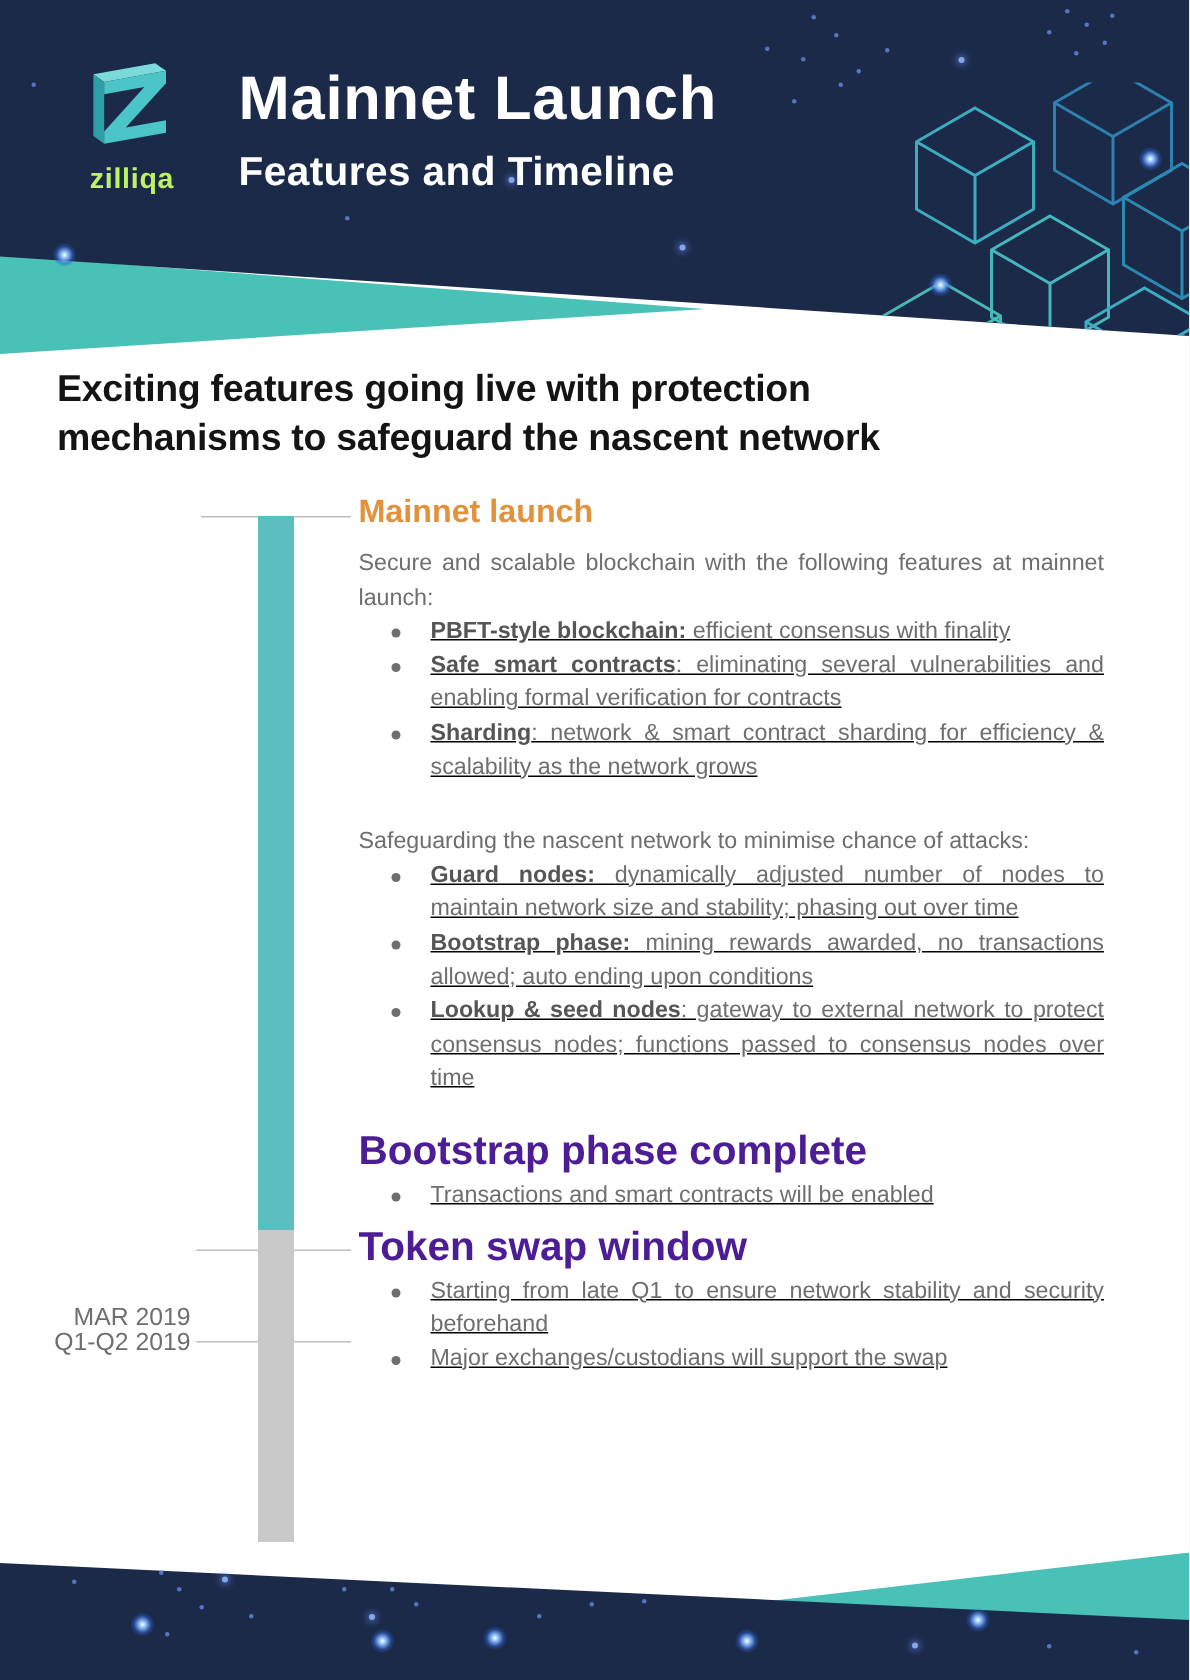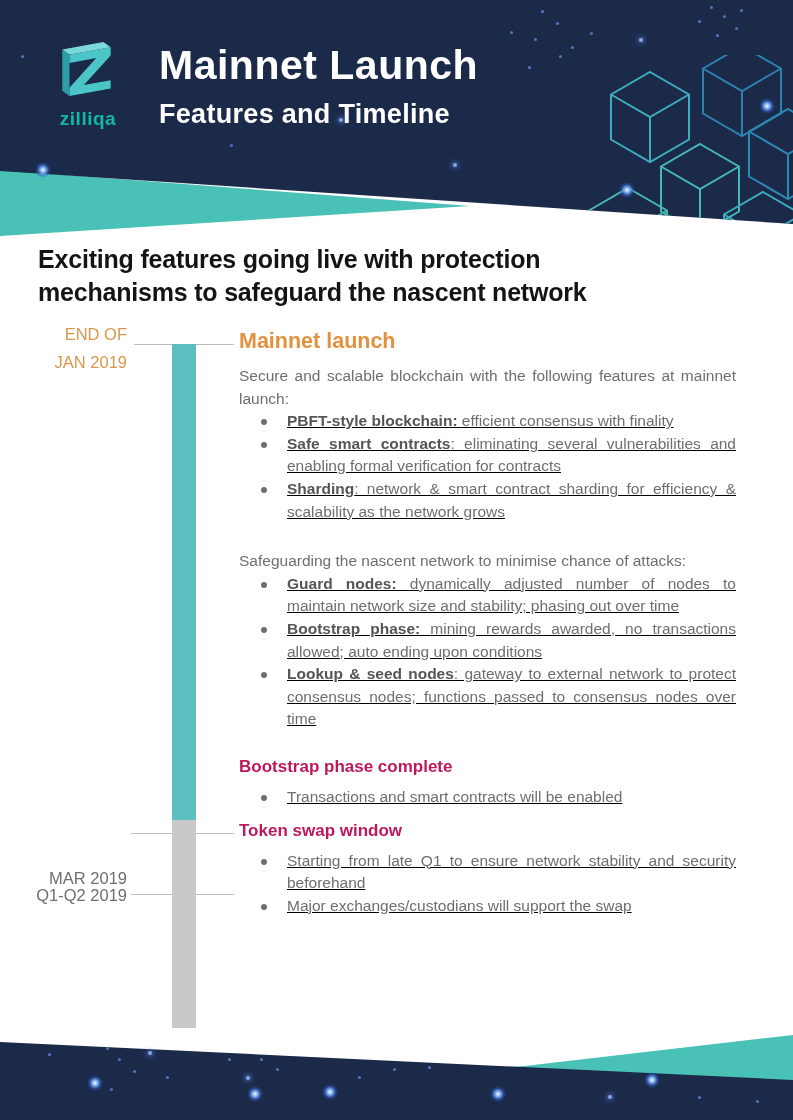--- a/index.html
+++ b/index.html
@@ -5,21 +5,21 @@
   * { margin:0; padding:0; box-sizing:border-box; }
   body { background:#e8e8e8; font-family:"Liberation Sans", sans-serif; }
   .page { position:relative; width:793px; height:1120px; background:#ffffff; overflow:hidden; margin:0 auto; }
 
   
   .hdr-teal-band { position:absolute; left:0; top:0; width:793px; height:240px;
     background:#49C1B7; clip-path:polygon(0 170px, 470px 206px, 0 236px); z-index:1; }
   .hdr { position:absolute; left:0; top:0; width:793px; height:232px; background:#1C2A4A;
     clip-path:polygon(0 0, 793px 0, 793px 224px, 0 171px); z-index:2; }
   .logo { position:absolute; left:48px; top:32px; width:80px; text-align:center; }
-  .logo-text { margin-top:4px; font-size:19px; font-weight:bold; color:#14b8a6; letter-spacing:.5px; }
+  .logo-text { margin-top:4px; font-size:19px; font-weight:bold; color:#bef264; letter-spacing:.5px; }
   .title { position:absolute; left:159px; top:42px; font-size:41px; font-weight:800; color:#ffffff; letter-spacing:.5px; }
   .subtitle { position:absolute; left:159px; top:99px; font-size:27px; font-weight:800; color:#ffffff; letter-spacing:.3px; }
   .cubes { position:absolute; left:523px; top:55px; opacity:.95; }
 
   
   .star { position:absolute; border-radius:50%; z-index:3; }
   .star.s { width:3px; height:3px; background:#5f83d8; opacity:.85; }
   .star.m { width:4px; height:4px; background:#86a5ea; box-shadow:0 0 5px 1px rgba(95,135,230,.8); }
   .star.g { width:16px; height:16px;
     background:radial-gradient(circle,#ffffff 0%,#82b4f4 22%,rgba(45,95,205,.5) 50%,rgba(45,95,205,0) 72%); }
@@ -34,21 +34,21 @@
   .date-label.accent { color:#D9974E; }
   .tl-line { position:absolute; height:1px; background:#BDBDBD; z-index:4; }
   .tl-bar { position:absolute; left:172px; width:24px; z-index:5; }
   .tl-bar.active { background:#5BBFC2; }
   .tl-bar.upcoming { background:#C9C9C9; }
 
   
   .content { position:absolute; left:239px; top:328px; width:497px; z-index:4; }
   .sec-title { font-size:21.5px; font-weight:bold; line-height:26px; }
   .sec-title.orange { color:#E2913C; margin-bottom:11px; }
-  .sec-title.gray { font-size:17px; color:#be185d; line-height:28px; }
+  .sec-title.gray { font-size:27px; color:#4c1d95; line-height:28px; }
   .lead { font-size:15.5px; color:#6E6E6E; line-height:22.6px; text-align:justify; }
   ul.blt { list-style:none;text-decoration:underline; }
   ul.blt li { position:relative; font-size:15.5px; color:#6E6E6E; line-height:22.6px;
     padding-left:48px; text-align:justify; }
   ul.blt li::before { content:""; position:absolute; left:22px; top:9px; width:6px; height:6px;
     border-radius:50%; background:#6E6E6E; }
   ul.blt b { font-weight:bold; color:#555555; }
   .mt26 { margin-top:27px; } .mt22 { margin-top:22px; } .mt8 { margin-top:8px; } .mt5 { margin-top:5px; }
 
   
@@ -82,24 +82,20 @@
         <polygon points="12,22 52,14.8 52,22.8 26,51.5 52,46.8 52,54.8 12,62 12,54 38,25.3 12,30" fill="#4CC5C9"></polygon>
       </svg>
       <div class="logo-text">zilliqa</div>
     </div>
     <div class="title">Mainnet Launch</div>
     <div class="subtitle">Features and Timeline</div>
   </div>
 
   <div class="intro">Exciting features going live with protection mechanisms to safeguard the nascent network</div>
 
-  <div class="date-label accent" style="top:320px">
-    <div>END OF</div>
-    <div>JAN 2019</div>
-  </div>
   <div class="date-label" style="top:864px">
     <div>MAR 2019</div>
   </div>
   <div class="date-label" style="top:881px">
     <div>Q1-Q2 2019</div>
   </div>
 
   <div class="tl-line" style="left:134px; top:344px; width:100px"></div>
   <div class="tl-line" style="left:131px; top:833px; width:103px"></div>
   <div class="tl-line" style="left:131px; top:894px; width:103px"></div>

